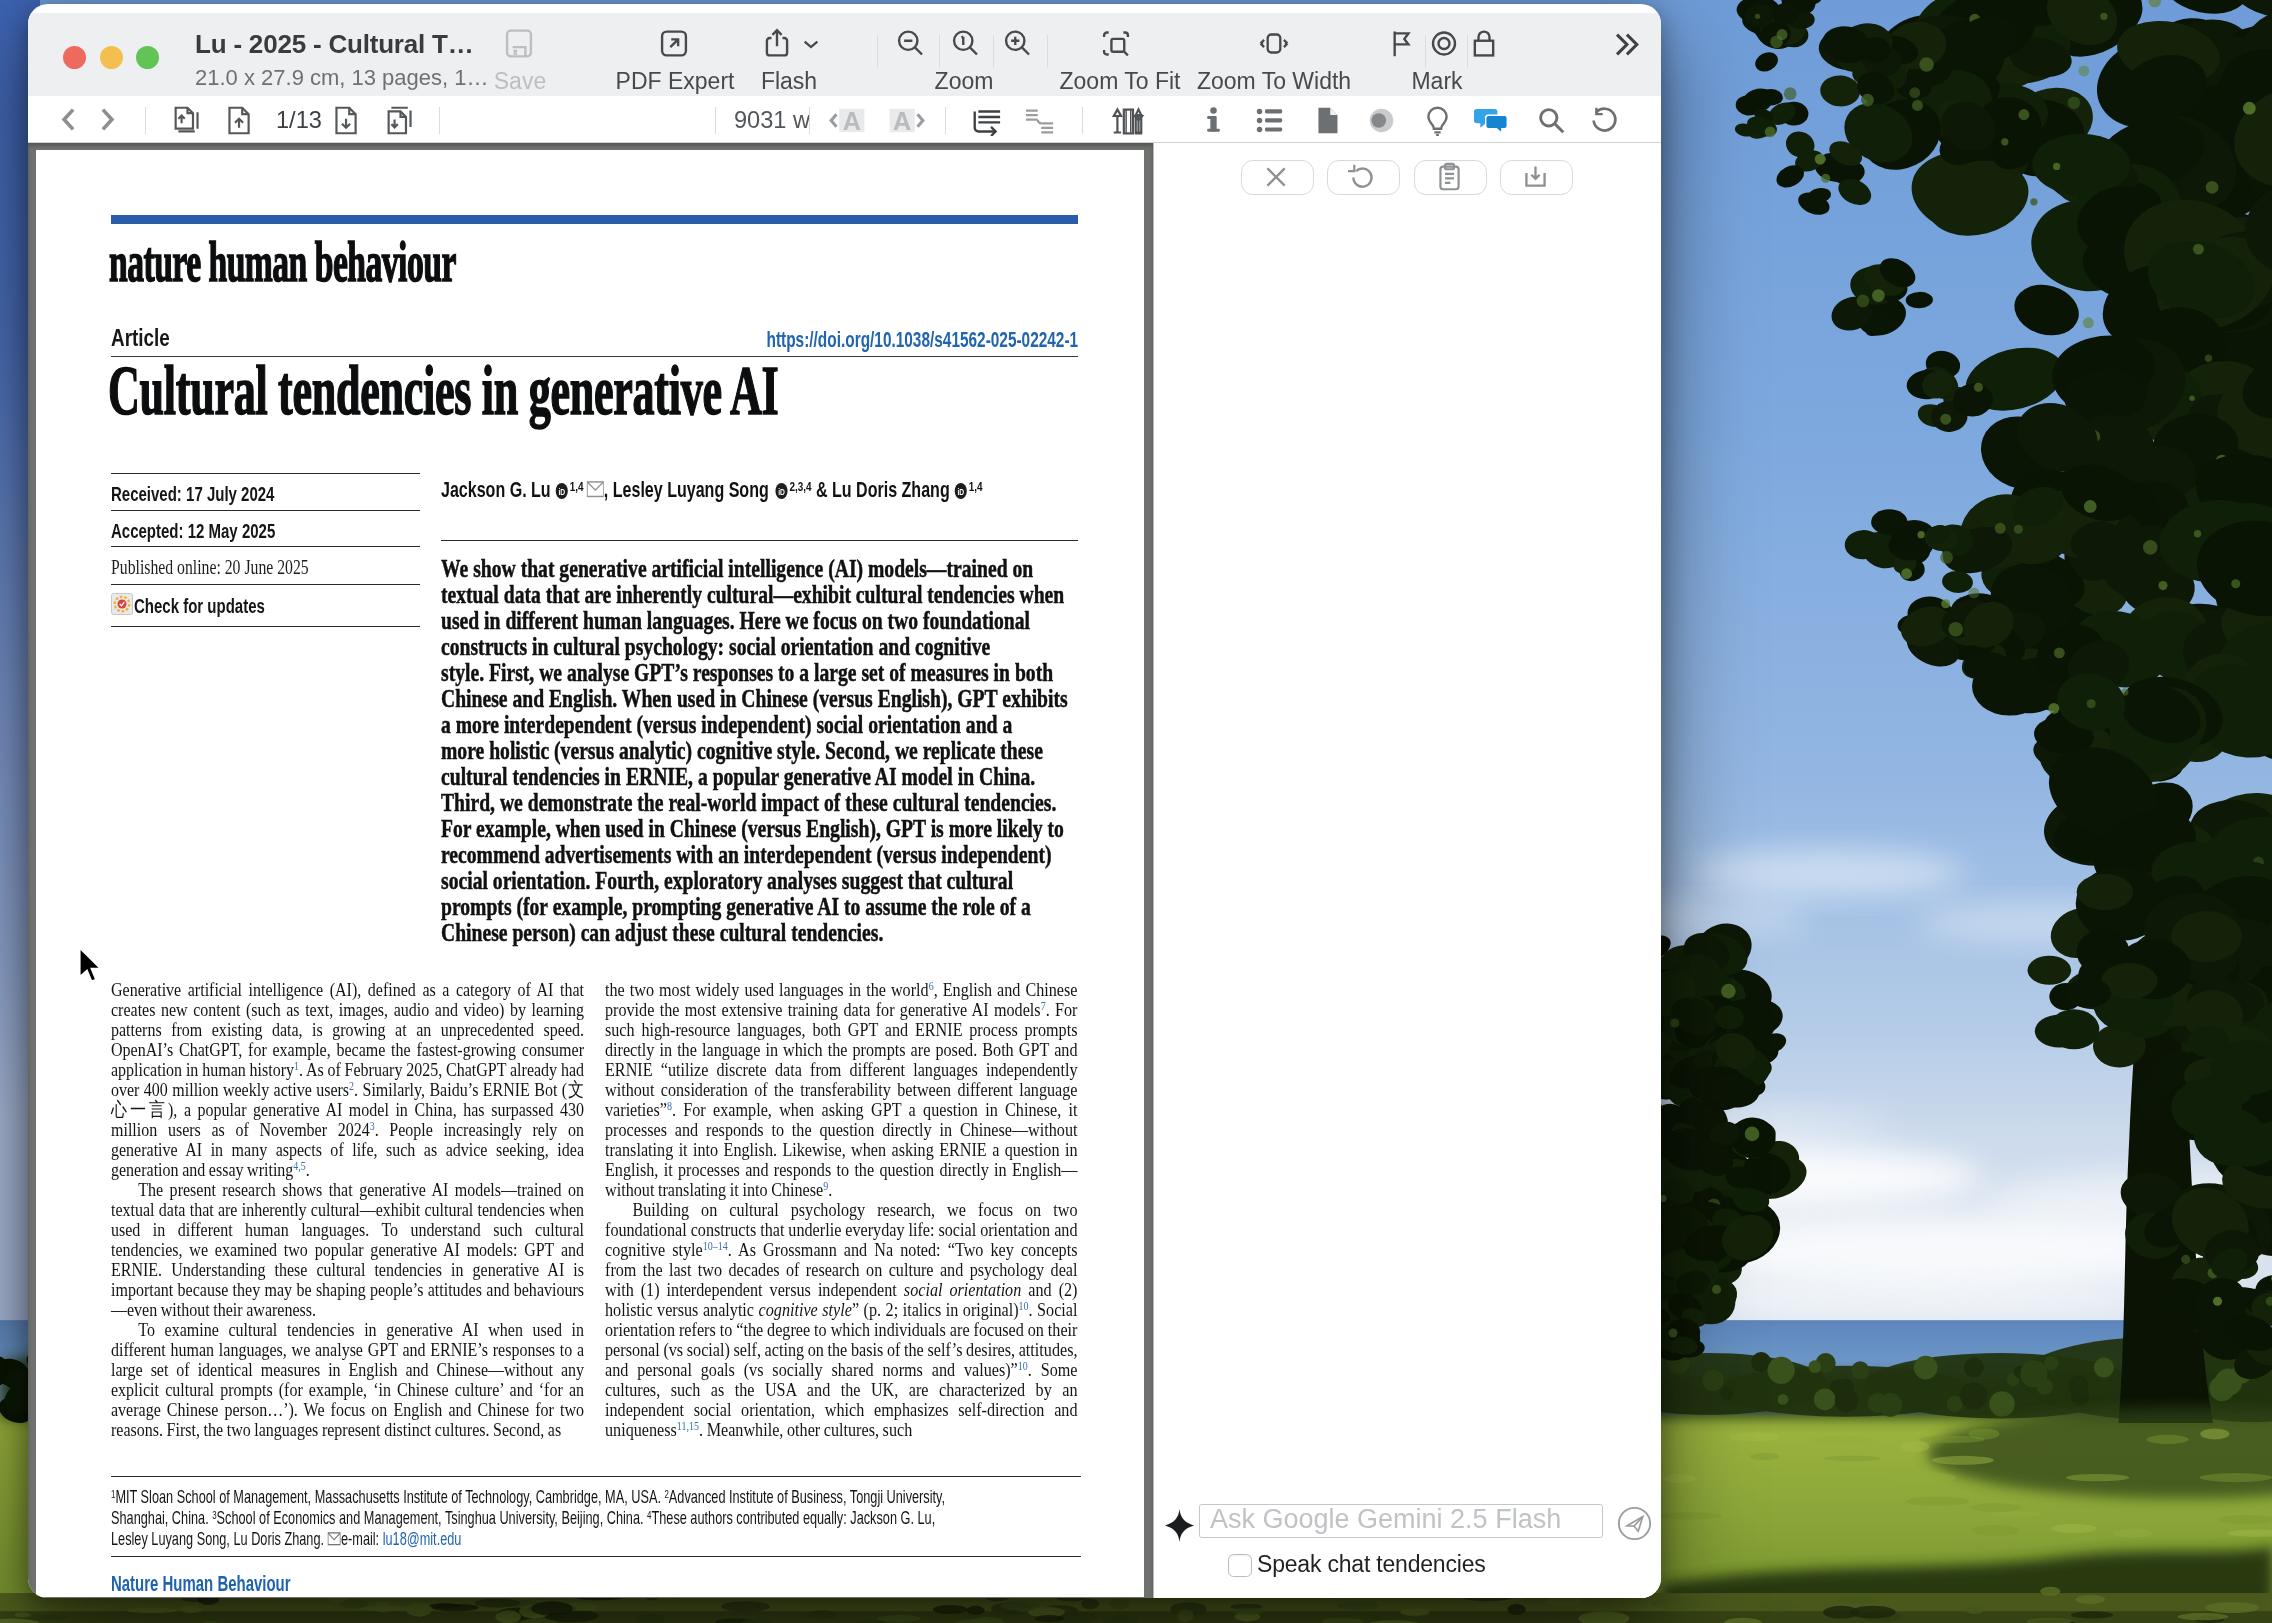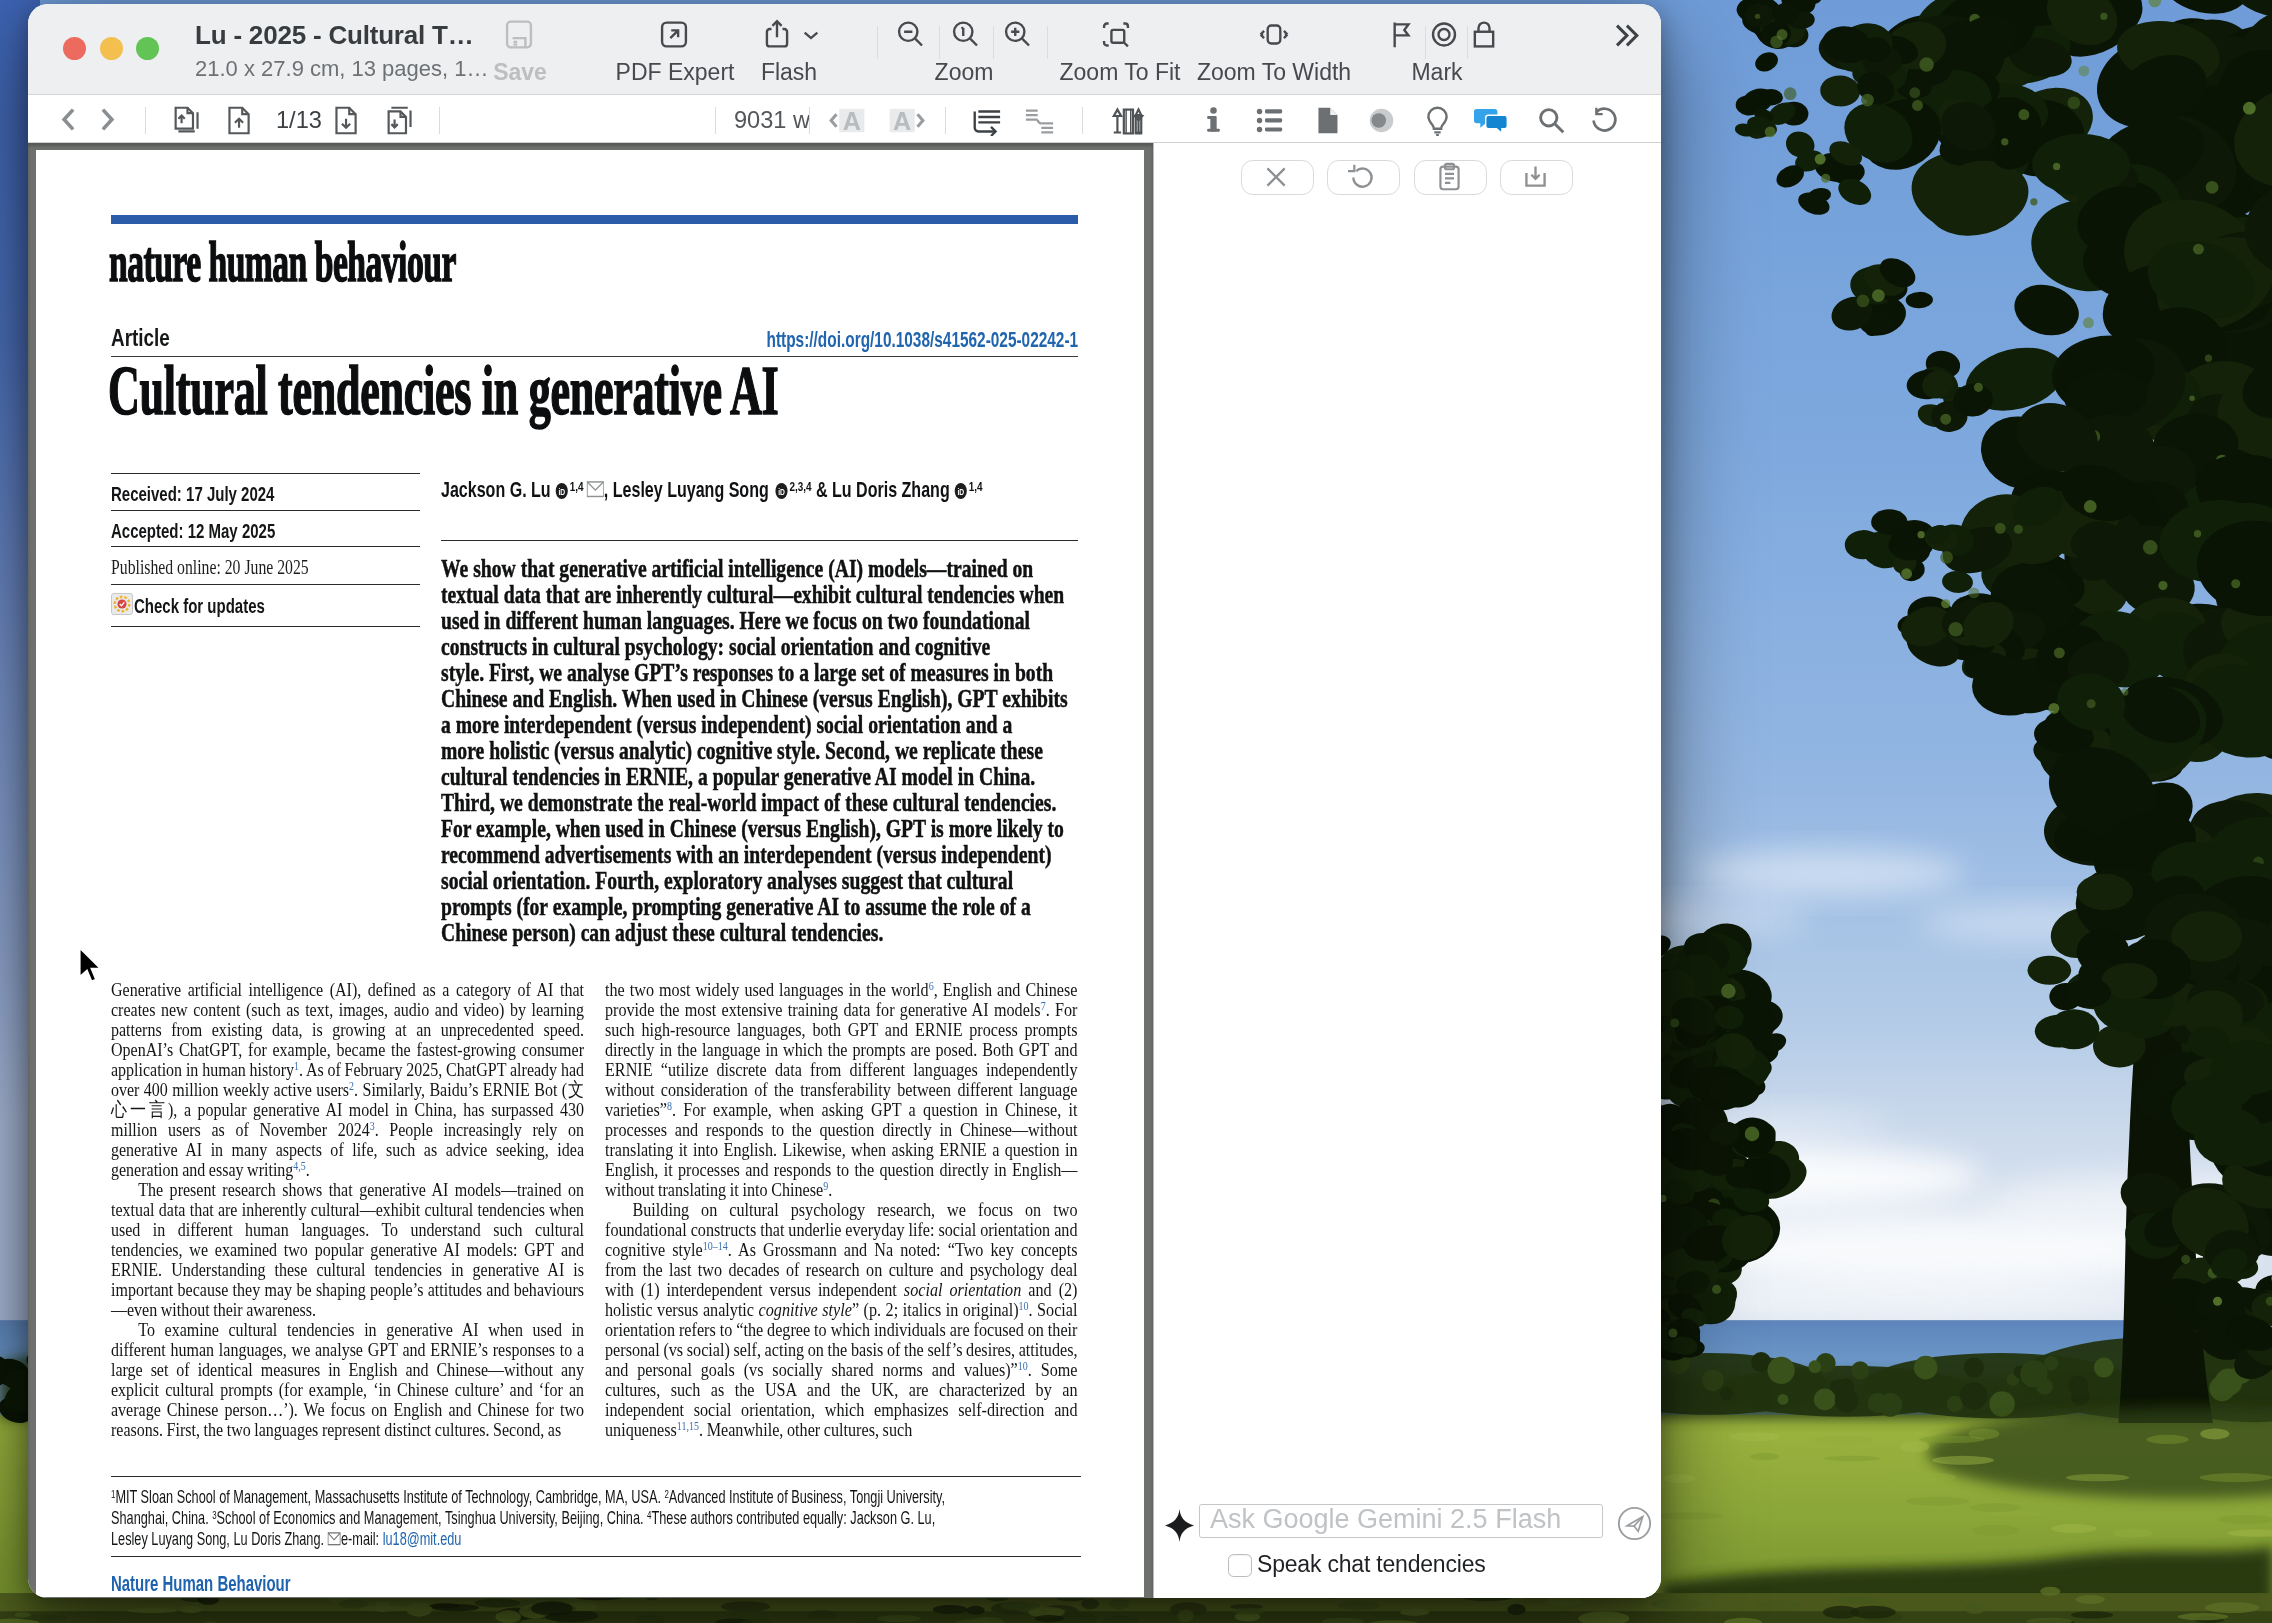--- a/index.html
+++ b/index.html
@@ -2,21 +2,21 @@
 <html style="font-size:14.5px"><head>
 <meta charset="utf-8">
 <style>
   html,body{margin:0;padding:0;width:2273px;height:1624px;overflow:hidden;background:#7aa3d8;}
   *{box-sizing:border-box;}
   .abs{position:absolute;}
   body{font-family:"Liberation Sans",sans-serif;}
   #desk{position:absolute;left:0;top:0;width:2273px;height:1624px;}
   #win{position:absolute;left:28px;top:3.6px;width:1633px;height:1594px;border-radius:20px;
        background:#fff;box-shadow:0 36px 91px rgba(0,0,0,.5), 0 7.3px 27px rgba(0,0,0,.35);overflow:hidden;}
-  #titlebar{position:absolute;left:0;top:0;width:100%;height:91px;background:#edeff1;border-bottom:0.9px solid #d3d5d7;}
+  #titlebar{position:absolute;left:0;top:9px;width:100%;height:91px;background:#edeff1;border-bottom:0.9px solid #d3d5d7;}
   .light{position:absolute;top:33px;width:23px;height:23px;border-radius:50%;}
   #row2{position:absolute;left:0;top:92px;width:100%;height:47px;background:#fff;border-bottom:0.9px solid #d0d2d4;}
   .vsep{position:absolute;top:11px;height:27px;width:0.9px;background:#d9dbdd;}
   .vsep1{position:absolute;top:22px;height:33px;width:0.9px;background:#dfe1e3;}
   #canvas{position:absolute;left:0;top:139px;width:1125px;height:1455px;background:#6f716f;box-shadow:inset 0 2.7px 3.6px rgba(0,0,0,.25);}
   #page{position:absolute;left:8.2px;top:7.3px;width:1108px;height:1447px;background:#fff;}
   #sidebar{position:absolute;left:1125px;top:139px;width:508px;height:1455px;background:#fff;border-left:0.9px solid #b9bbbd;}
   .sbtn{position:absolute;top:17.3px;width:73px;height:35px;border:1.8px solid #d7d9db;border-radius:11.8px;}
   .tlabel{position:absolute;top:55px;font-size:23px;color:#47494d;text-align:center;white-space:nowrap;transform:translateX(-50%);}
   .tlabel.dis{color:#bcbec0;}
@@ -962,21 +962,21 @@
     <div class="abs" style="left:167px;top:16.4px;font-size:26px;font-weight:bold;color:#393c3f;letter-spacing:-0.2px;">Lu - 2025 - Cultural T…</div>
     <div class="abs" style="left:167px;top:52px;font-size:22px;color:#6e7174;">21.0 x 27.9 cm, 13 pages, 1…</div>
 
     <div class="ticon" style="left:491px;">
       <svg width="33" height="33" viewBox="0 0 36 36" fill="none" stroke="#bcbec0" stroke-width="2.6">
         <rect x="5" y="4" width="26" height="28" rx="4"></rect>
           <path d="M11 22 h14 v10"></path>
           <path d="M12 26h4 M12 29h4"></path>
       </svg>
     </div>
-    <div class="tlabel dis" style="left:492px;font-weight:bold;">Save</div>
+    <div class="tlabel dis" style="left:492px;">Save</div>
 
     <div class="ticon" style="left:646px;">
       <svg width="33" height="33" viewBox="0 0 36 36" fill="none" stroke="#47494d" stroke-width="2.6">
         <rect x="5" y="5" width="26" height="26" rx="5"></rect>
           <path d="M14 22 L22 14 M15 13.5h7.5v7.5"></path>
       </svg>
     </div>
     <div class="tlabel" style="left:647px;">PDF Expert</div>
 
     <div class="ticon" style="left:749px;">

